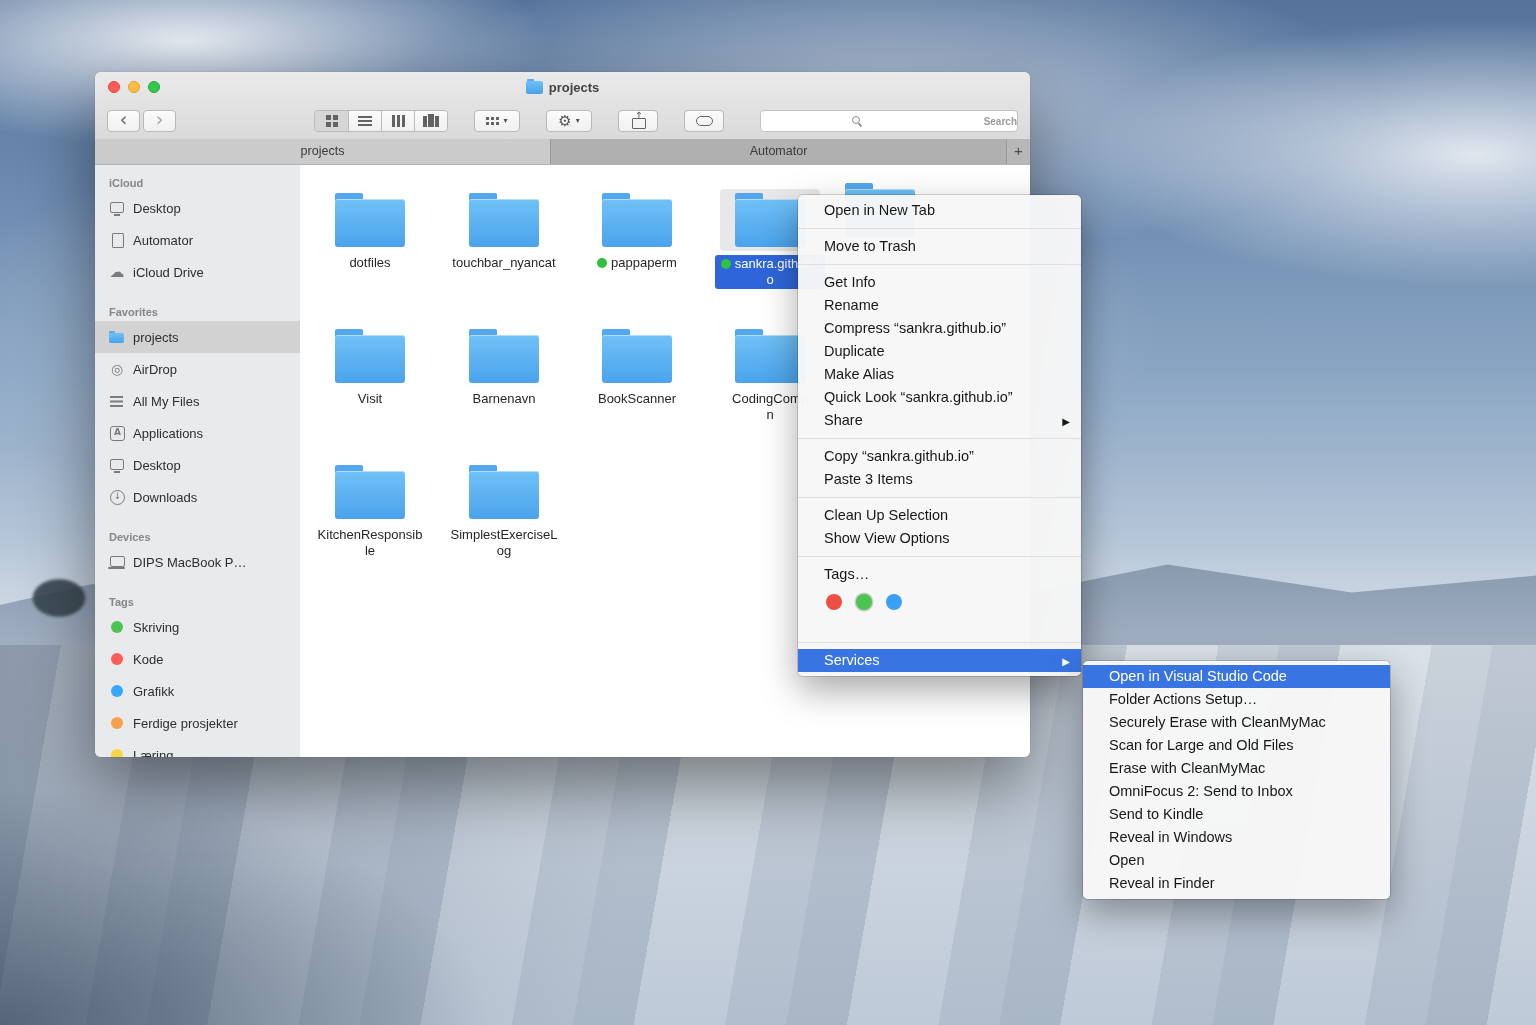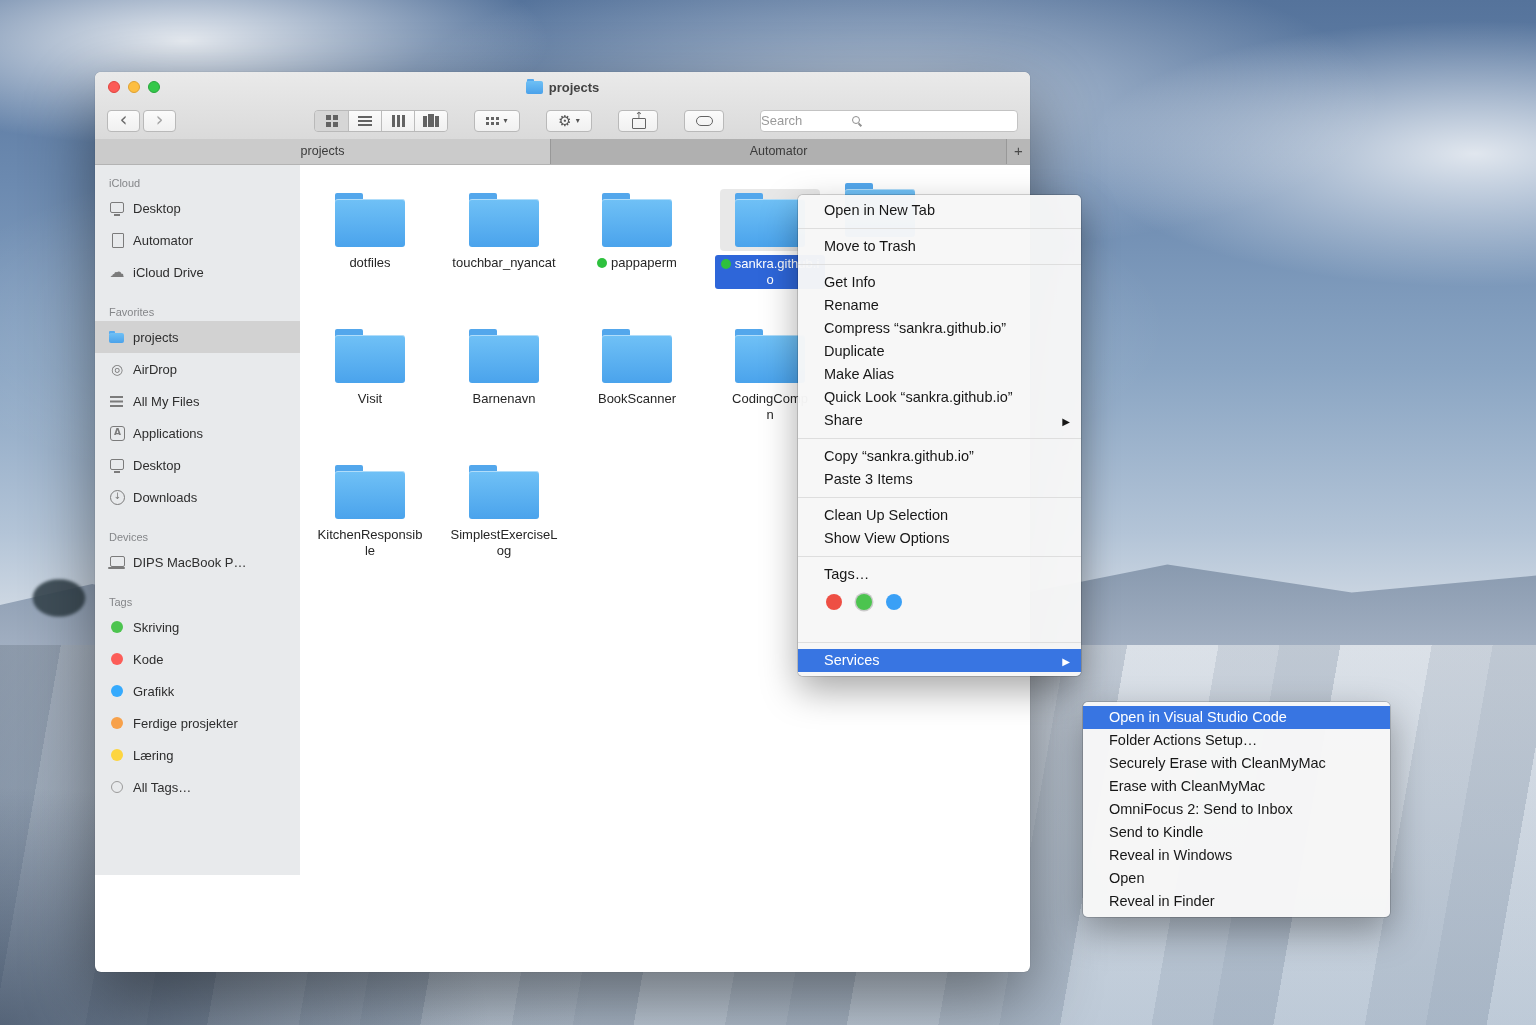--- a/index.html
+++ b/index.html
@@ -27,21 +27,21 @@
   }
   .snowfield { position:absolute; left:0; right:0; top:645px; bottom:0;
     background:
       radial-gradient(ellipse 700px 340px at 0% 100%, rgba(35,50,72,.55), rgba(35,50,72,0) 70%),
       linear-gradient(105deg, rgba(62,82,108,.40) 0%, rgba(62,82,108,.22) 18%, rgba(62,82,108,0) 42%),
       repeating-linear-gradient(100deg, rgba(90,110,135,.26) 0 60px, rgba(90,110,135,.05) 60px 150px, rgba(90,110,135,.18) 150px 210px),
       linear-gradient(180deg,#e2e7ed,#c3cfdc);
   }
 
   
-  .window { position:absolute; left:95px; top:72px; width:935px; height:900px; border-radius:6px; overflow:hidden;
+  .window { position:absolute; left:95px; top:72px; width:935px; height:685px; border-radius:6px; overflow:hidden;
     background:#fff; box-shadow:0 28px 70px rgba(0,0,0,.45), 0 0 1px rgba(0,0,0,.4); z-index:10; }
   .chrome { background:linear-gradient(#eaeaea,#d4d4d4); border-bottom:1px solid #b3b3b3; }
   .titlebar { height:30px; position:relative; }
   .traffic { position:absolute; left:13px; top:9px; display:flex; gap:8px; }
   .tl { width:12px; height:12px; border-radius:50%; display:inline-block; }
   .tl.red   { background:#fc5b57; border:1px solid #e0443e; }
   .tl.yellow{ background:#fdbe41; border:1px solid #dfa132; }
   .tl.green { background:#34c84a; border:1px solid #28a63c; }
   .title-wrap { height:30px; display:flex; align-items:center; justify-content:center; gap:6px; }
   .wtitle { font-size:13px; font-weight:bold; color:#434343; }
@@ -75,35 +75,35 @@
   .vi-arrange::before { content:""; position:absolute; left:0; top:0; width:3px; height:3px; background:#636363;
     box-shadow:5px 0 0 #636363,10px 0 0 #636363,0 5px 0 #636363,5px 5px 0 #636363,10px 5px 0 #636363; }
   .dcar { font-size:8px; color:#555; font-family:"DejaVu Sans",sans-serif; }
   .gear::before { content:"⚙"; font-size:15px; color:#555; font-family:"DejaVu Sans",sans-serif; }
   .tbtn.single { width:40px; margin-left:26px; }
   .ic-share { position:relative; width:14px; height:15px; display:block; }
   .ic-share::before { content:""; position:absolute; left:1px; top:5px; width:12px; height:9px; border:1.5px solid #636363; border-radius:1px; }
   .ic-share::after { content:"↑"; position:absolute; left:3.5px; top:-3px; font-size:10px; color:#636363; font-family:"DejaVu Sans",sans-serif; }
   .ic-tag { width:17px; height:10px; border:1.5px solid #636363; border-radius:5px; display:block; }
   .search { margin-left:auto; width:258px; height:22px; background:#fff; border:1px solid #c3c3c3; border-radius:4px; position:relative; }
-  .search input { width:100%; height:100%; border:none; outline:none; background:transparent; font-size:13px; text-align:left;
-    font-family:"Liberation Sans",sans-serif; color:#333; }
+  .search input { width:100%; height:100%; border:none; outline:none; background:transparent; font-size:10px; text-align:right;
+    font-family:"Liberation Sans",sans-serif; color:#333;font-weight:bold; }
   .search input::placeholder { color:#9a9a9a; }
   .mag { position:absolute; left:calc(50% - 37px); top:5px; width:8px; height:8px; border:1.5px solid #909090; border-radius:50%; }
   .mag::after { content:""; position:absolute; left:6px; top:6px; width:1.5px; height:4px; background:#909090; transform:rotate(-45deg); }
 
   .tabbar { height:25px; display:flex; background:#b7b7b7; }
   .tab { flex:1; text-align:center; line-height:24px; font-size:12.5px; color:#3a3a3a; background:#b0b0b0; }
   .tab.active { background:#cbcbcb; }
   .tab + .tab { border-left:1px solid #989898; }
   .tab-add { width:24px; text-align:center; line-height:23px; font-size:15px; color:#4a4a4a; border-left:1px solid #989898; }
 
   .wbody { display:flex; height:710px; }
   .sidebar { width:205px; background:#e8eaec; padding-top:6px; flex:0 0 205px; }
-  .sb-header { font-size:11px; font-weight:normal; color:#848689; padding-left:14px; margin-top:18px; margin-bottom:3px; }
+  .sb-header { font-size:11px; font-weight:bold; color:#848689; padding-left:14px; margin-top:18px; margin-bottom:3px; }
   .sb-section:first-child .sb-header { margin-top:6px; }
   .sb-item { display:flex; align-items:center; gap:7px; height:32px; padding-left:13px; font-size:13px; color:#2e2e2e; }
   .sb-item.selected { background:#d2d2d2; }
   .sb-label { white-space:nowrap; overflow:hidden; }
   .si { width:18px; height:16px; flex:0 0 18px; position:relative; text-align:center; color:#7b7b7b; font-family:"DejaVu Sans",sans-serif; }
   .ic-monitor::before { content:""; position:absolute; left:2px; top:2px; width:12px; height:9px; border:1.5px solid #7b7b7b; border-radius:2px; }
   .ic-monitor::after { content:""; position:absolute; left:6px; bottom:0; width:6px; height:2px; background:#7b7b7b; }
   .ic-doc::before { content:""; position:absolute; left:4px; top:1px; width:10px; height:13px; border:1.5px solid #7b7b7b; border-radius:1px; }
   .ic-cloud::before { content:"☁"; font-size:15px; line-height:16px; }
   .ic-folder-s::before { content:""; position:absolute; left:1px; top:2px; width:6px; height:3px; background:#58abef; border-radius:1px 1px 0 0; }
@@ -136,21 +136,21 @@
   .folder.selected .ficon { background:rgba(0,0,0,.09); border-radius:4px; }
   .flabel { margin-top:4px; font-size:13px; line-height:16px; color:#262626; }
   .linner { display:inline-block; white-space:pre-line; border-radius:3px; padding:0 5px; }
   .folder.selected .linner { color:#fff; padding:1px 6px; }
   .fdot { display:inline-block; width:10px; height:10px; border-radius:50%; margin-right:4px; vertical-align:-1px; }
 
   
   .menu { position:absolute; background:rgba(247,247,247,.97); border-radius:5px; padding:4px 0;
     box-shadow:0 0 0 1px rgba(0,0,0,.15), 0 14px 36px rgba(0,0,0,.35); font-size:14.5px; color:#171717; }
   .ctxmenu { left:798px; top:195px; width:283px; z-index:60; }
-  .submenu { left:1083px; top:661px; width:307px; z-index:70;margin-top:41px; }
+  .submenu { left:1083px; top:661px; width:307px; z-index:70; }
   .mi { height:23px; line-height:23px; padding:0 12px 0 26px; position:relative; white-space:nowrap; }
   .mi.hl { color:#fff; }
   .msep { height:1px; background:#dedede; margin:6px 0; }
   .sub-arrow { position:absolute; right:11px; top:50%; transform:translateY(-50%); font-size:10px; font-family:"DejaVu Sans",sans-serif; }
   .sub-arrow::before { content:"▶"; }
   .mtags { height:50px; padding:8px 0 0 28px; display:flex; gap:14px; align-items:flex-start; }
   .mdot { width:16px; height:16px; border-radius:50%; }
   .mdot.ring { box-shadow:0 0 0 1.5px rgba(0,0,0,.18); }
 </style>
 </head>
@@ -393,19 +393,20 @@
   <div class="mi hl" style="background-color: rgb(56, 117, 226);">
     <span>Services</span>
     <span class="sub-arrow"></span>
   </div>
 </div>
 
 <div class="menu submenu">
   <div class="mi hl" style="background-color: rgb(56, 117, 226);">Open in Visual Studio Code</div>
   <div class="mi">Folder Actions Setup…</div>
   <div class="mi">Securely Erase with CleanMyMac</div>
+  <div class="mi">Scan for Large and Old Files</div>
   <div class="mi">Erase with CleanMyMac</div>
   <div class="mi">OmniFocus 2: Send to Inbox</div>
   <div class="mi">Send to Kindle</div>
   <div class="mi">Reveal in Windows</div>
   <div class="mi">Open</div>
   <div class="mi">Reveal in Finder</div>
 </div>
 
 </body></html>

